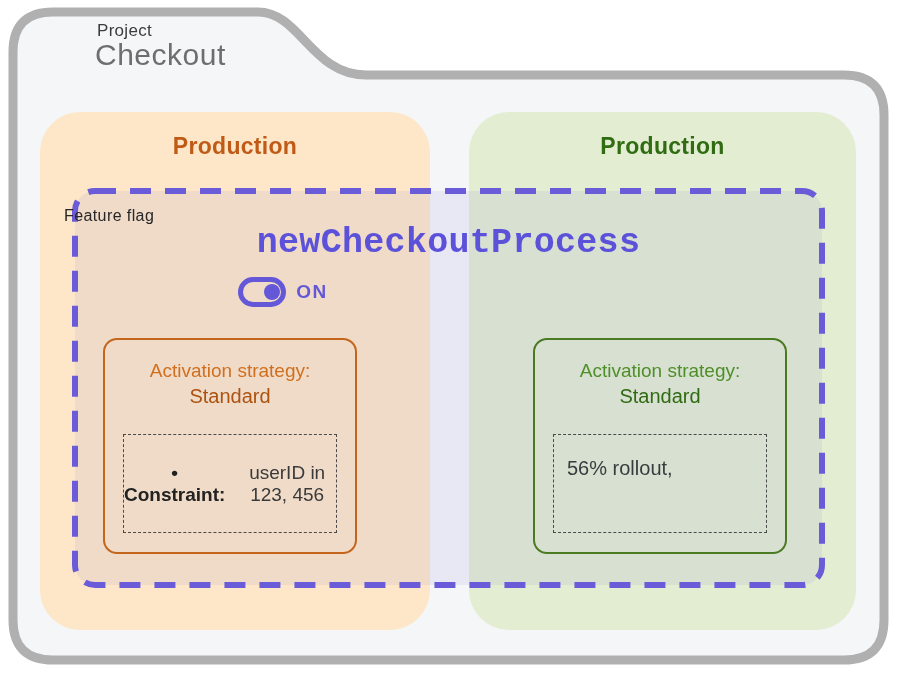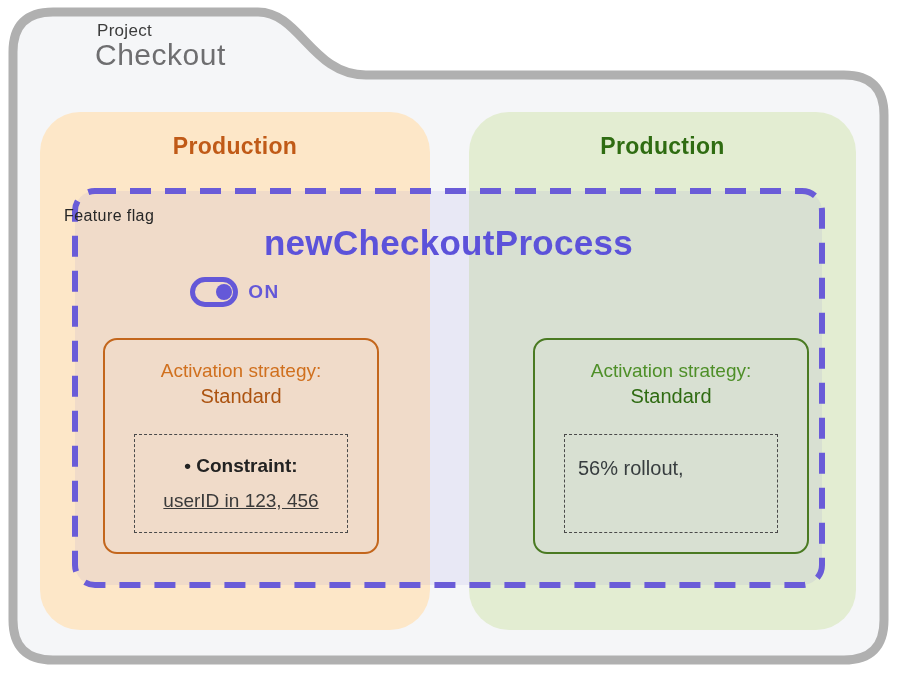--- a/index.html
+++ b/index.html
@@ -10,45 +10,45 @@
   .abs { position: absolute; }
 
   .project-label { left: 97px; top: 21px; font-size: 17px; color: #3c3c3c; letter-spacing: .3px; }
   .project-name  { left: 95px; top: 38px; font-size: 30px; font-weight: 400; color: #6e6e70; letter-spacing: .5px; }
 
   .env-header { top: 133px; text-align: center; font-weight: 700; font-size: 23px; letter-spacing: .3px; }
   .env-header.dev  { left: 40px;  width: 390px; color: #c05a17; }
   .env-header.prod { left: 469px; width: 387px; color: #2f6c12; }
 
   .flag-kicker { left: 64px; width: 866px; top: 207px; text-align: left; font-size: 16px; color: #272727; letter-spacing: .4px; }
-  .flag-name   { left: 72px; width: 753px; top: 223px; text-align: center; font-size: 35px; font-weight: 700; color: #5c52da; letter-spacing: .3px; }
+  .flag-name   { left: 72px; width: 753px; top: 223px; text-align: center; font-size: 35px; font-weight: 700; color: #5c52da; letter-spacing: .3px; font-family: Liberation Mono, monospace; }
 
   .toggle-row { top: 277px; height: 30px; display: flex; align-items: center; justify-content: center; gap: 10px; }
-  .toggle-row.dev  { left: 40px;  width: 390px; --c: #6458d8; }
+  .toggle-row.dev  { left: 40px;  width: 390px; padding-left: 48px; --c: #6458d8; }
   .toggle-row.prod { left: 469px; width: 387px; --c: #797e7a; }
   .toggle { width: 38px; height: 20px; border: 5px solid var(--c); border-radius: 15px; position: relative; box-sizing: content-box; cursor: pointer; }
   .knob { width: 16px; height: 16px; border-radius: 50%; background: var(--c); position: absolute; top: 2px; }
   .toggle.on  .knob { right: 1px; }
   .toggle.off .knob { left: 1px; }
   .toggle-label { font-size: 19px; font-weight: 700; letter-spacing: 1.5px; color: var(--c); }
 
-  .strategy { top: 338px; width: 276px; height: 216px; border-radius: 14px; text-align: center; box-sizing: border-box; }
+  .strategy { top: 338px; width: 254px; height: 216px; border-radius: 14px; text-align: center; box-sizing: border-box; }
   .strategy.dev  { left: 103px; border: 2px solid #c3661c; }
   .strategy.prod { left: 533px; border: 2px solid #4a7a22; }
   .strategy .title { margin-top: 20px; font-size: 19px; }
   .strategy.dev  .title { color: #d0701e; }
   .strategy.prod .title { color: #4e8f28; }
   .strategy .type { margin-top: 3px; font-size: 20px; font-weight: 400; }
   .strategy.dev  .type { color: #ac5310; }
   .strategy.prod .type { color: #2f6b12; }
 
   .detail-box { margin: 26px auto 0; width: 214px; height: 99px; border: 1.5px dashed #4a4a4a; box-sizing: border-box; }
-  .detail-box.centered { display: flex; flex-direction: column; align-items: center; justify-content: center; gap: 13px; }
+  .detail-box.centered { display: flex; flex-direction: row; align-items: center; justify-content: center; gap: 13px; }
   .constraint-label { font-size: 19px; font-weight: 700; color: #222222; }
-  .constraint-value { font-size: 19px; color: #3a3a3a; text-decoration: underline; }
+  .constraint-value { font-size: 19px; color: #3a3a3a; }
   .detail-box.lefty { text-align: left; padding: 21px 6px 0 13px; font-size: 20px; color: #373d3f; line-height: 25px; }
 </style>
 </head>
 <body>
 
 <div class="stage">
 
   <svg width="897" height="673" viewBox="0 0 897 673">
     <path d="M 13 52 Q 13 12 53 12 L 258 12 C 300 12 312 75 366 75 L 844 75 Q 884 75 884 115 L 884 620 Q 884 660 844 660 L 53 660 Q 13 660 13 620 Z" fill="#f5f6f8" stroke="#b0b0b0" stroke-width="9" stroke-linejoin="round"></path>
     <rect x="40" y="112" width="390" height="518" rx="40" fill="#fde7c8"></rect>

